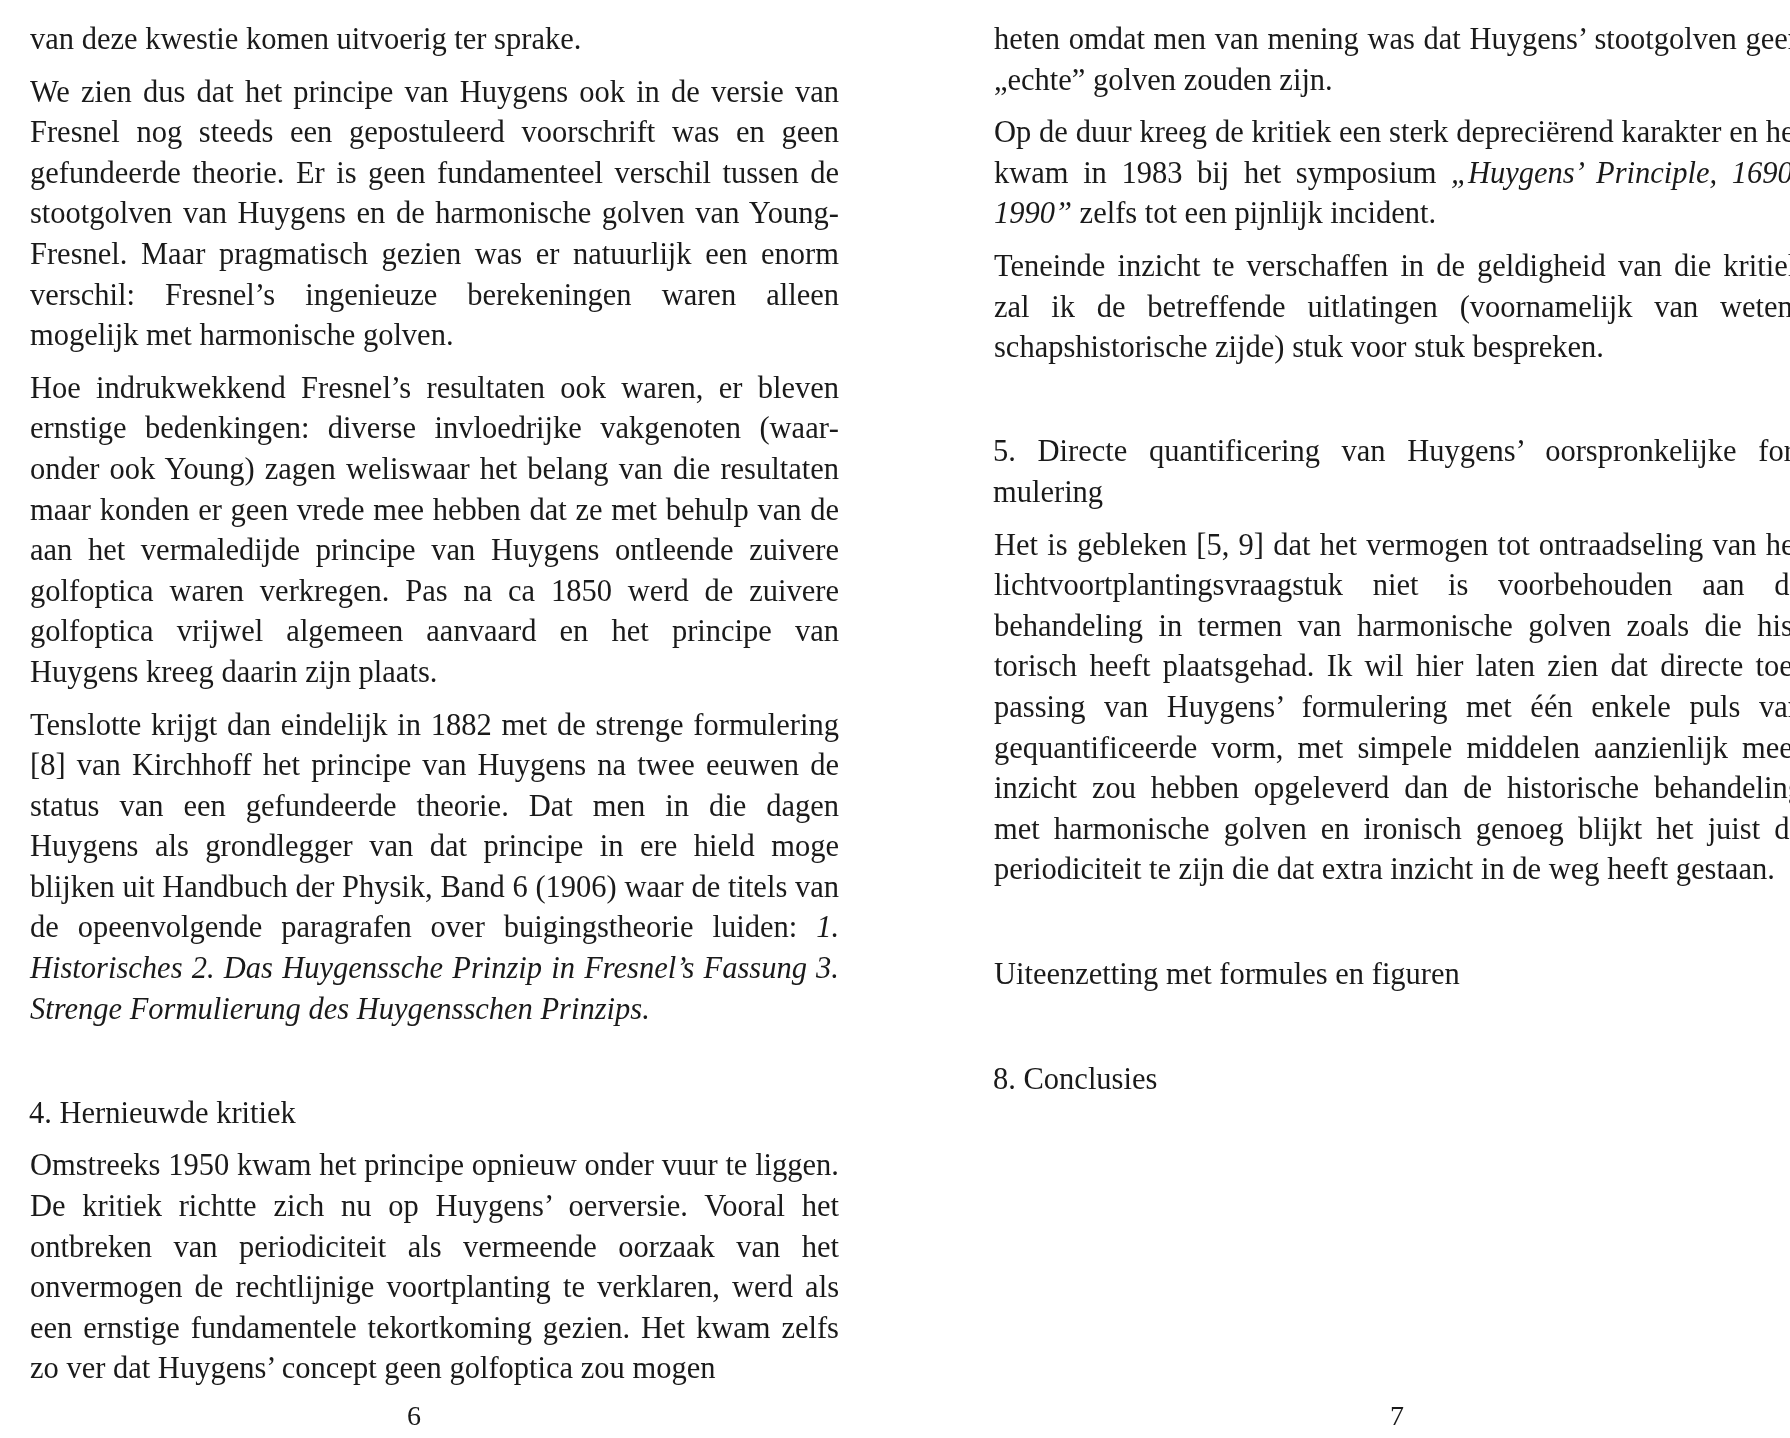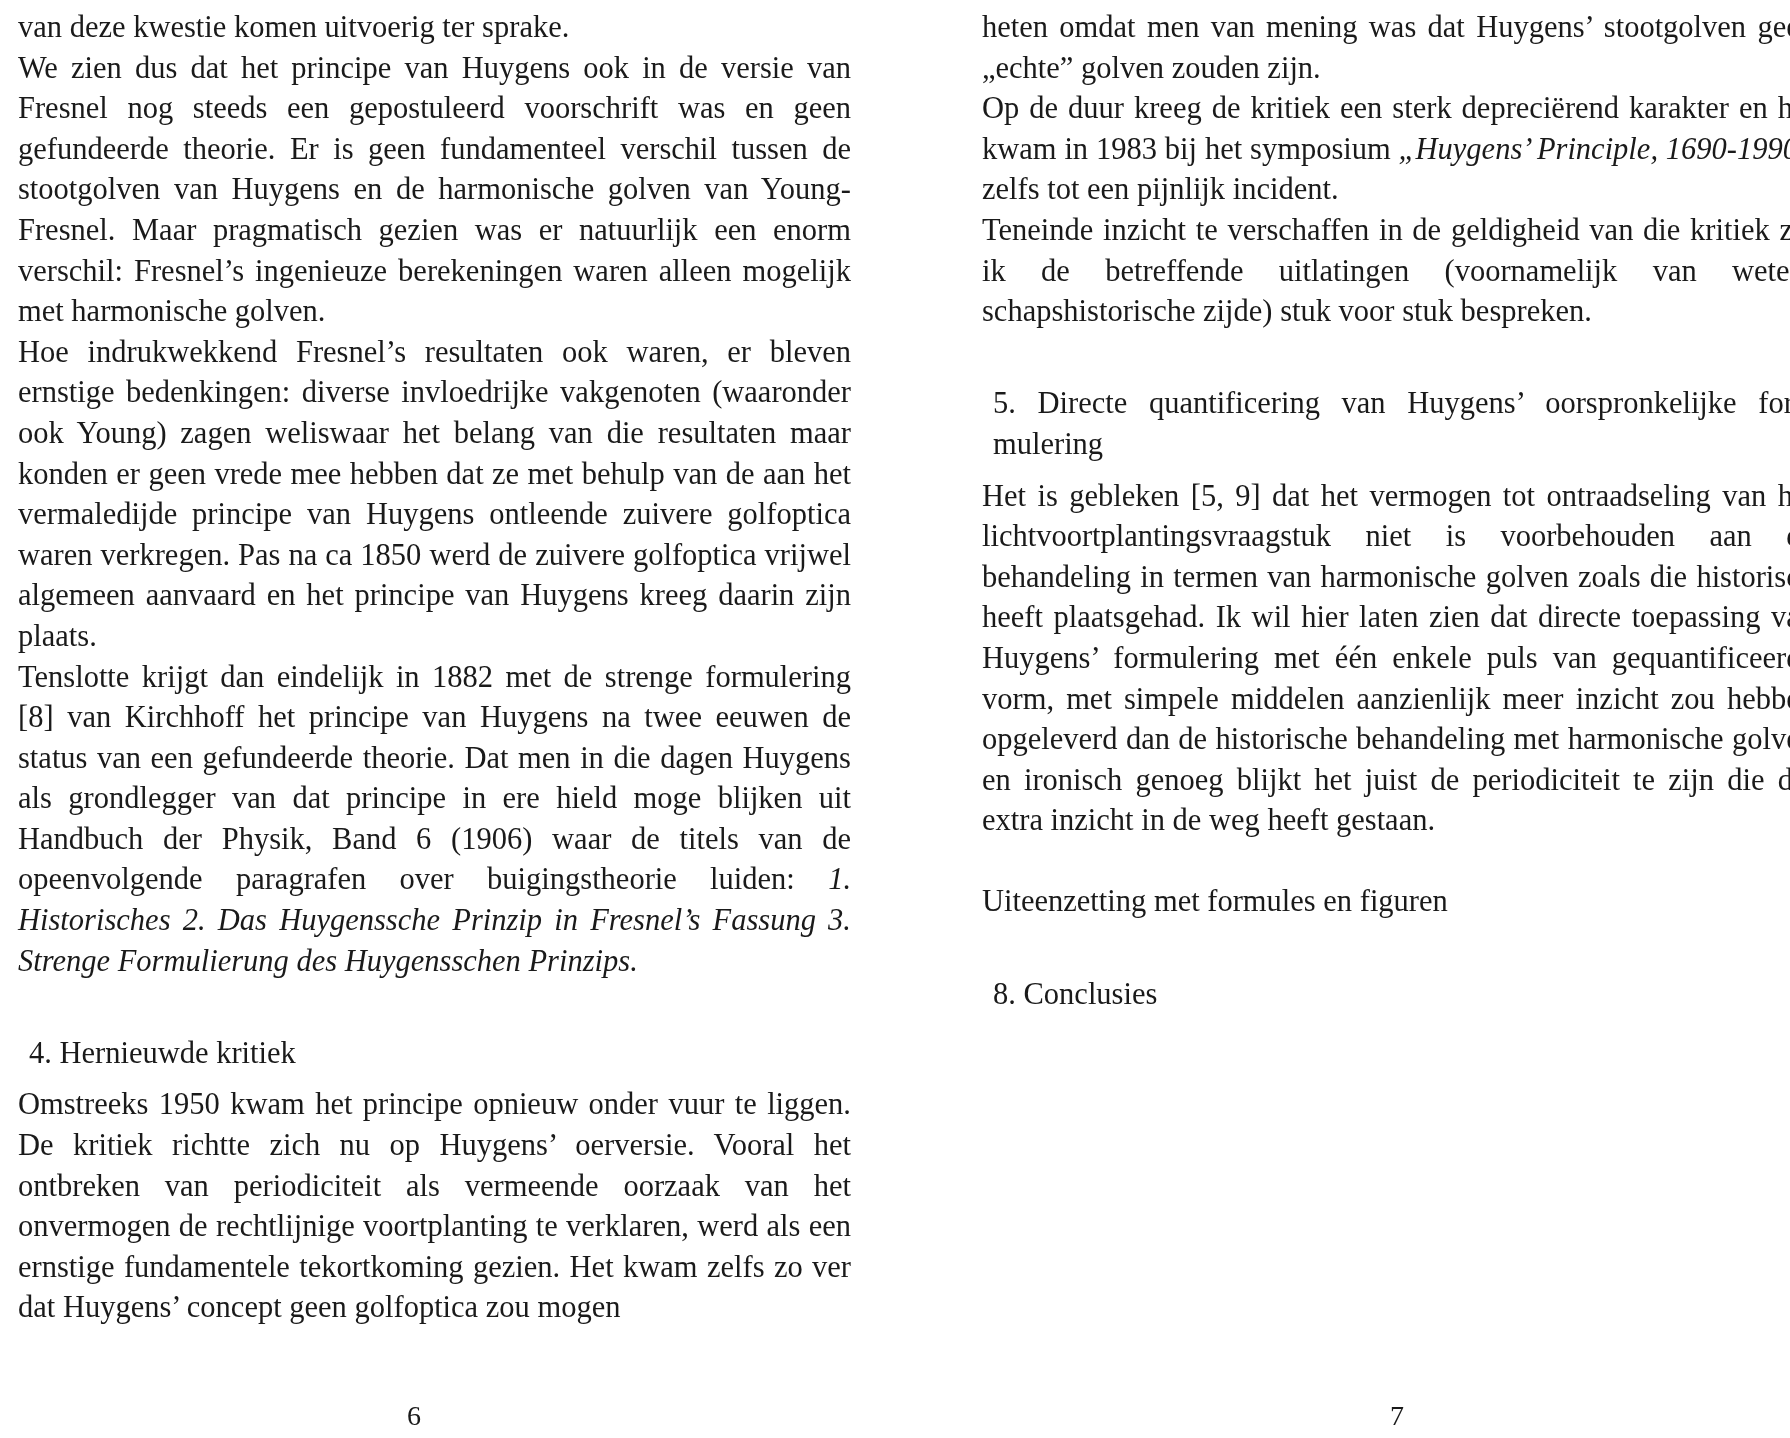--- a/index.html
+++ b/index.html
@@ -27,21 +27,21 @@
       position: absolute;
       top: 7px;
       left: 0;
       width: 833px;
       font-size: 30.5px;
       line-height: 40.6px;
       text-align: justify;
       hyphens: manual;
     }
     .para {
-      margin: 0;
+      margin: 12px;
       padding: 0;
     }
     .heading {
       font-weight: normal;
       margin: 11px;
       padding: 0;
     }
     .gap {
       height: 40.6px;
     }

